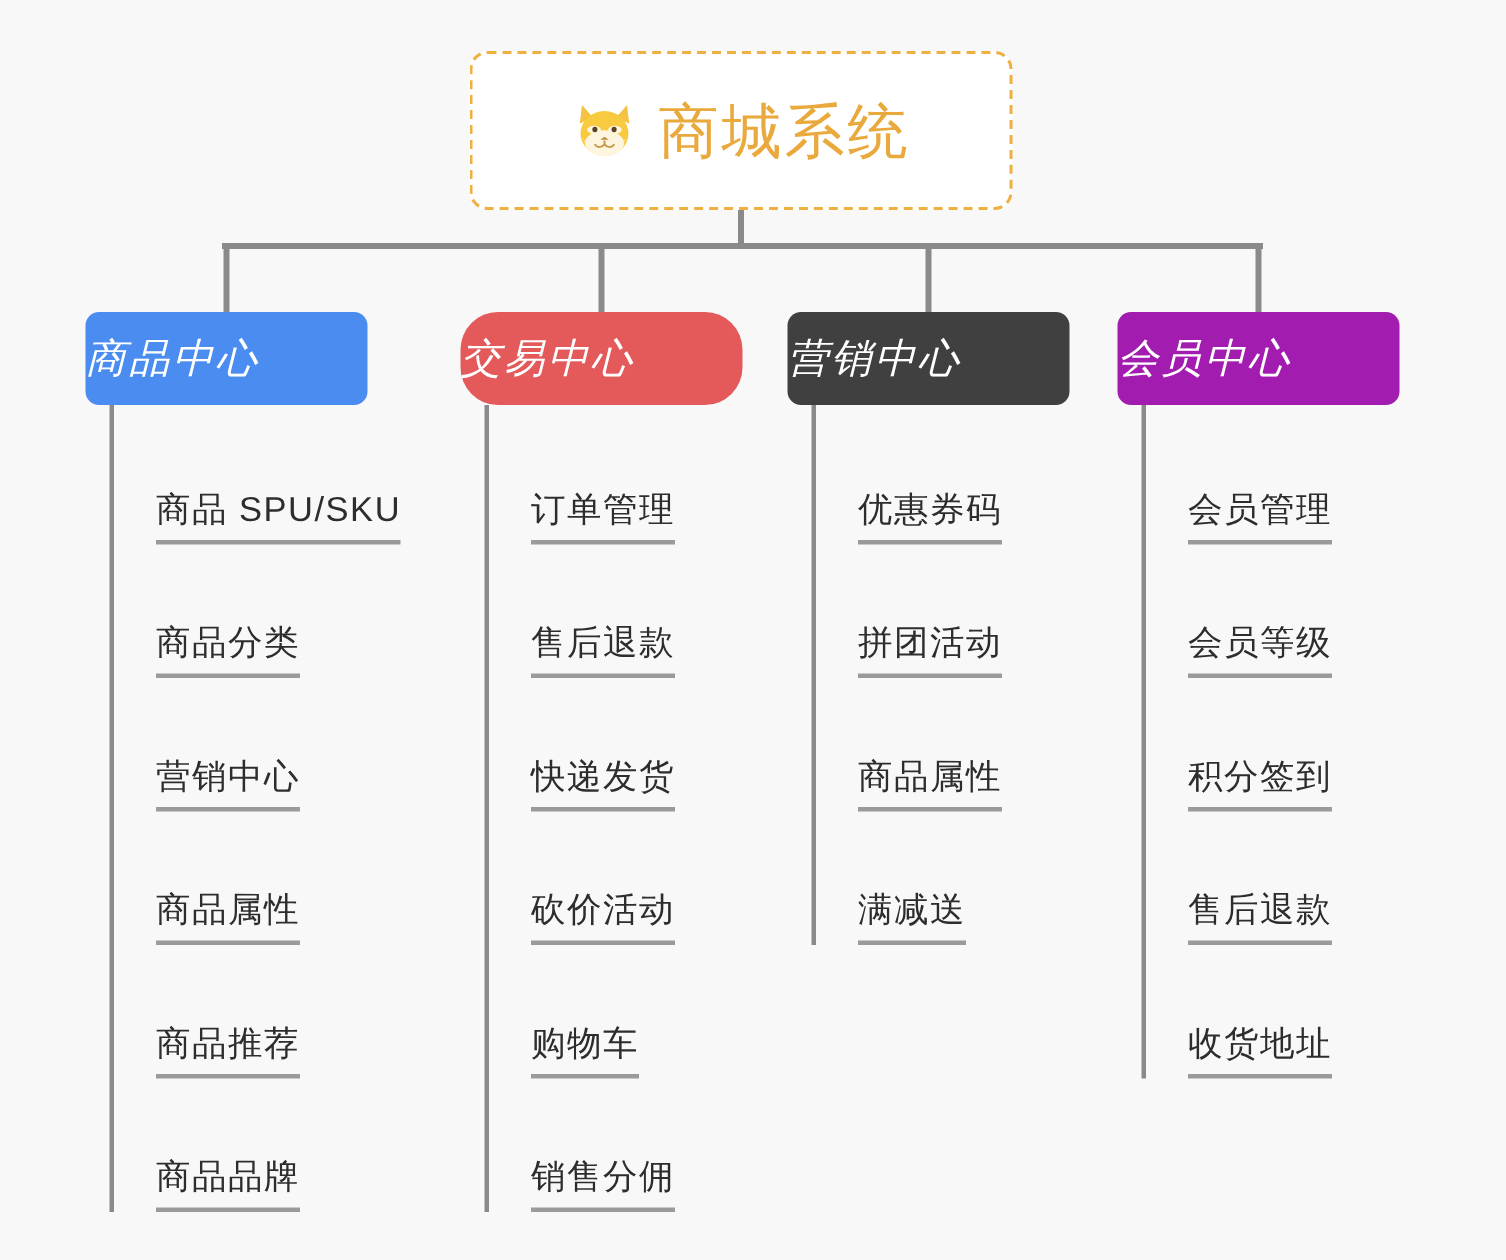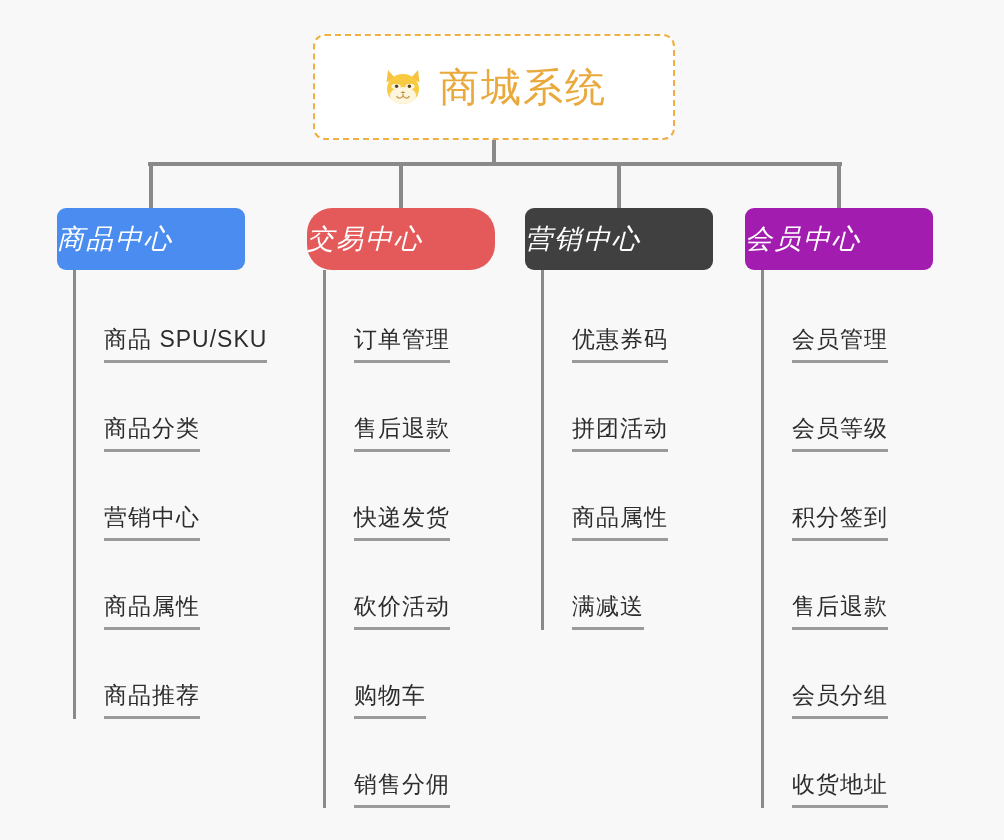--- a/index.html
+++ b/index.html
@@ -162,20 +162,23 @@
           </div>
           <div class="leaf-item">
             <span class="leaf-label">营销中心</span>
           </div>
           <div class="leaf-item">
             <span class="leaf-label">商品属性</span>
           </div>
           <div class="leaf-item">
             <span class="leaf-label">商品推荐</span>
           </div>
+          <div class="leaf-item">
+            <span class="leaf-label">商品品牌</span>
+          </div>
         </div>
       </div>
       <div class="conn branch-v" style="left: 399px; background: rgb(138, 138, 138);"></div>
       <div class="column" style="left: 307px;">
         <div class="cat-box" style="background: rgb(228, 89, 90); border-radius: 25px;">
           <span class="cat-label">交易中心</span>
         </div>
         <div class="leaf-list" style="border-left-color: rgb(138, 138, 138);">
           <div class="leaf-item">
             <span class="leaf-label">订单管理</span>
@@ -229,22 +232,19 @@
           <div class="leaf-item">
             <span class="leaf-label">会员等级</span>
           </div>
           <div class="leaf-item">
             <span class="leaf-label">积分签到</span>
           </div>
           <div class="leaf-item">
             <span class="leaf-label">售后退款</span>
           </div>
           <div class="leaf-item">
-            <span class="leaf-label">会员分组</span>
-          </div>
-          <div class="leaf-item">
             <span class="leaf-label">收货地址</span>
           </div>
         </div>
       </div>
     </div>
 
 </div>
 
 </body></html>

